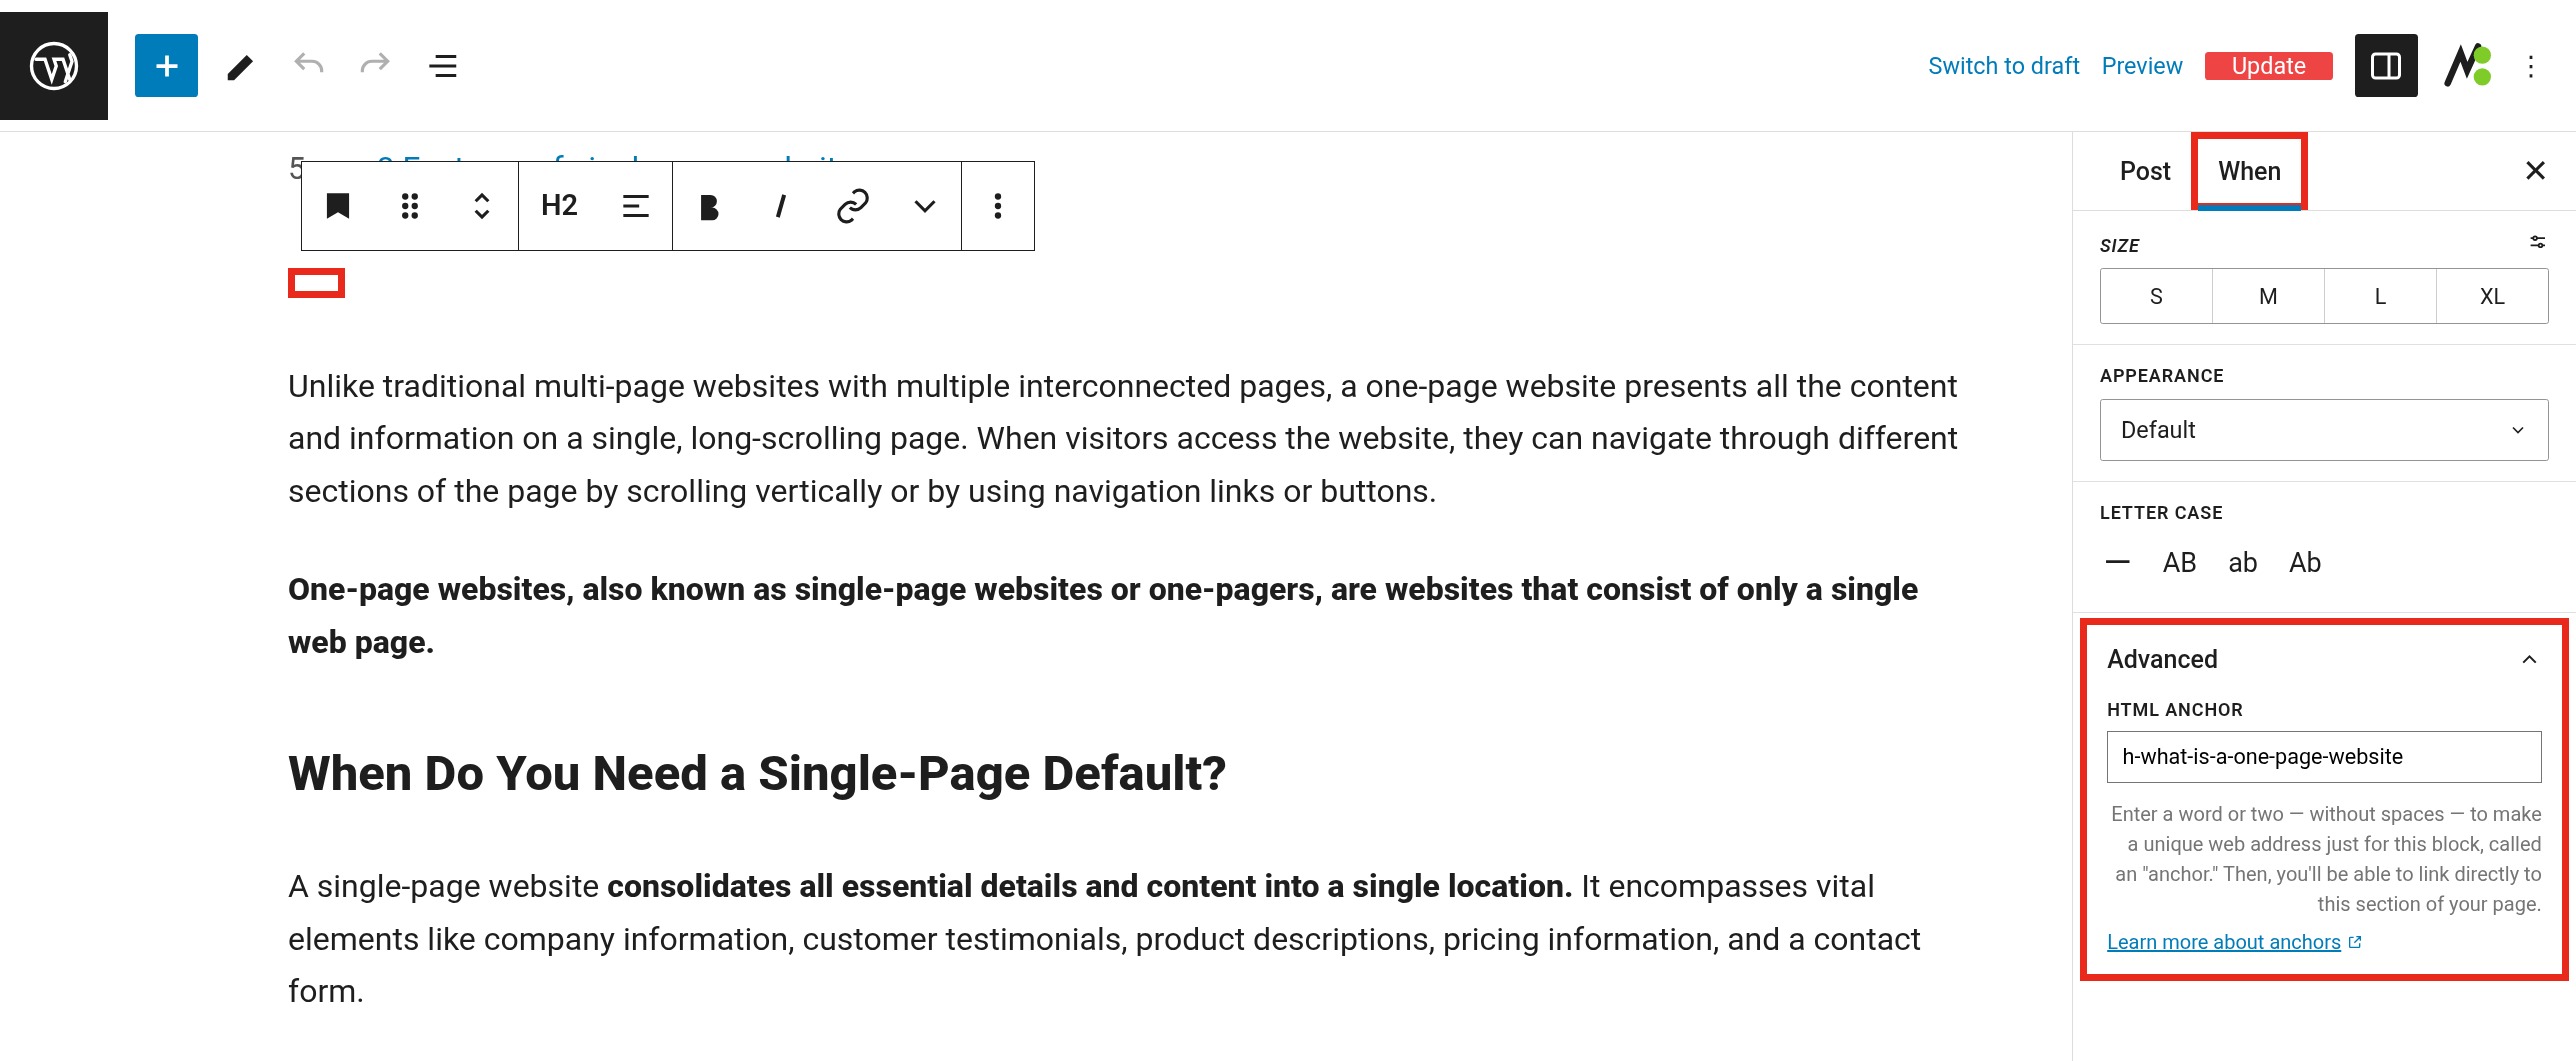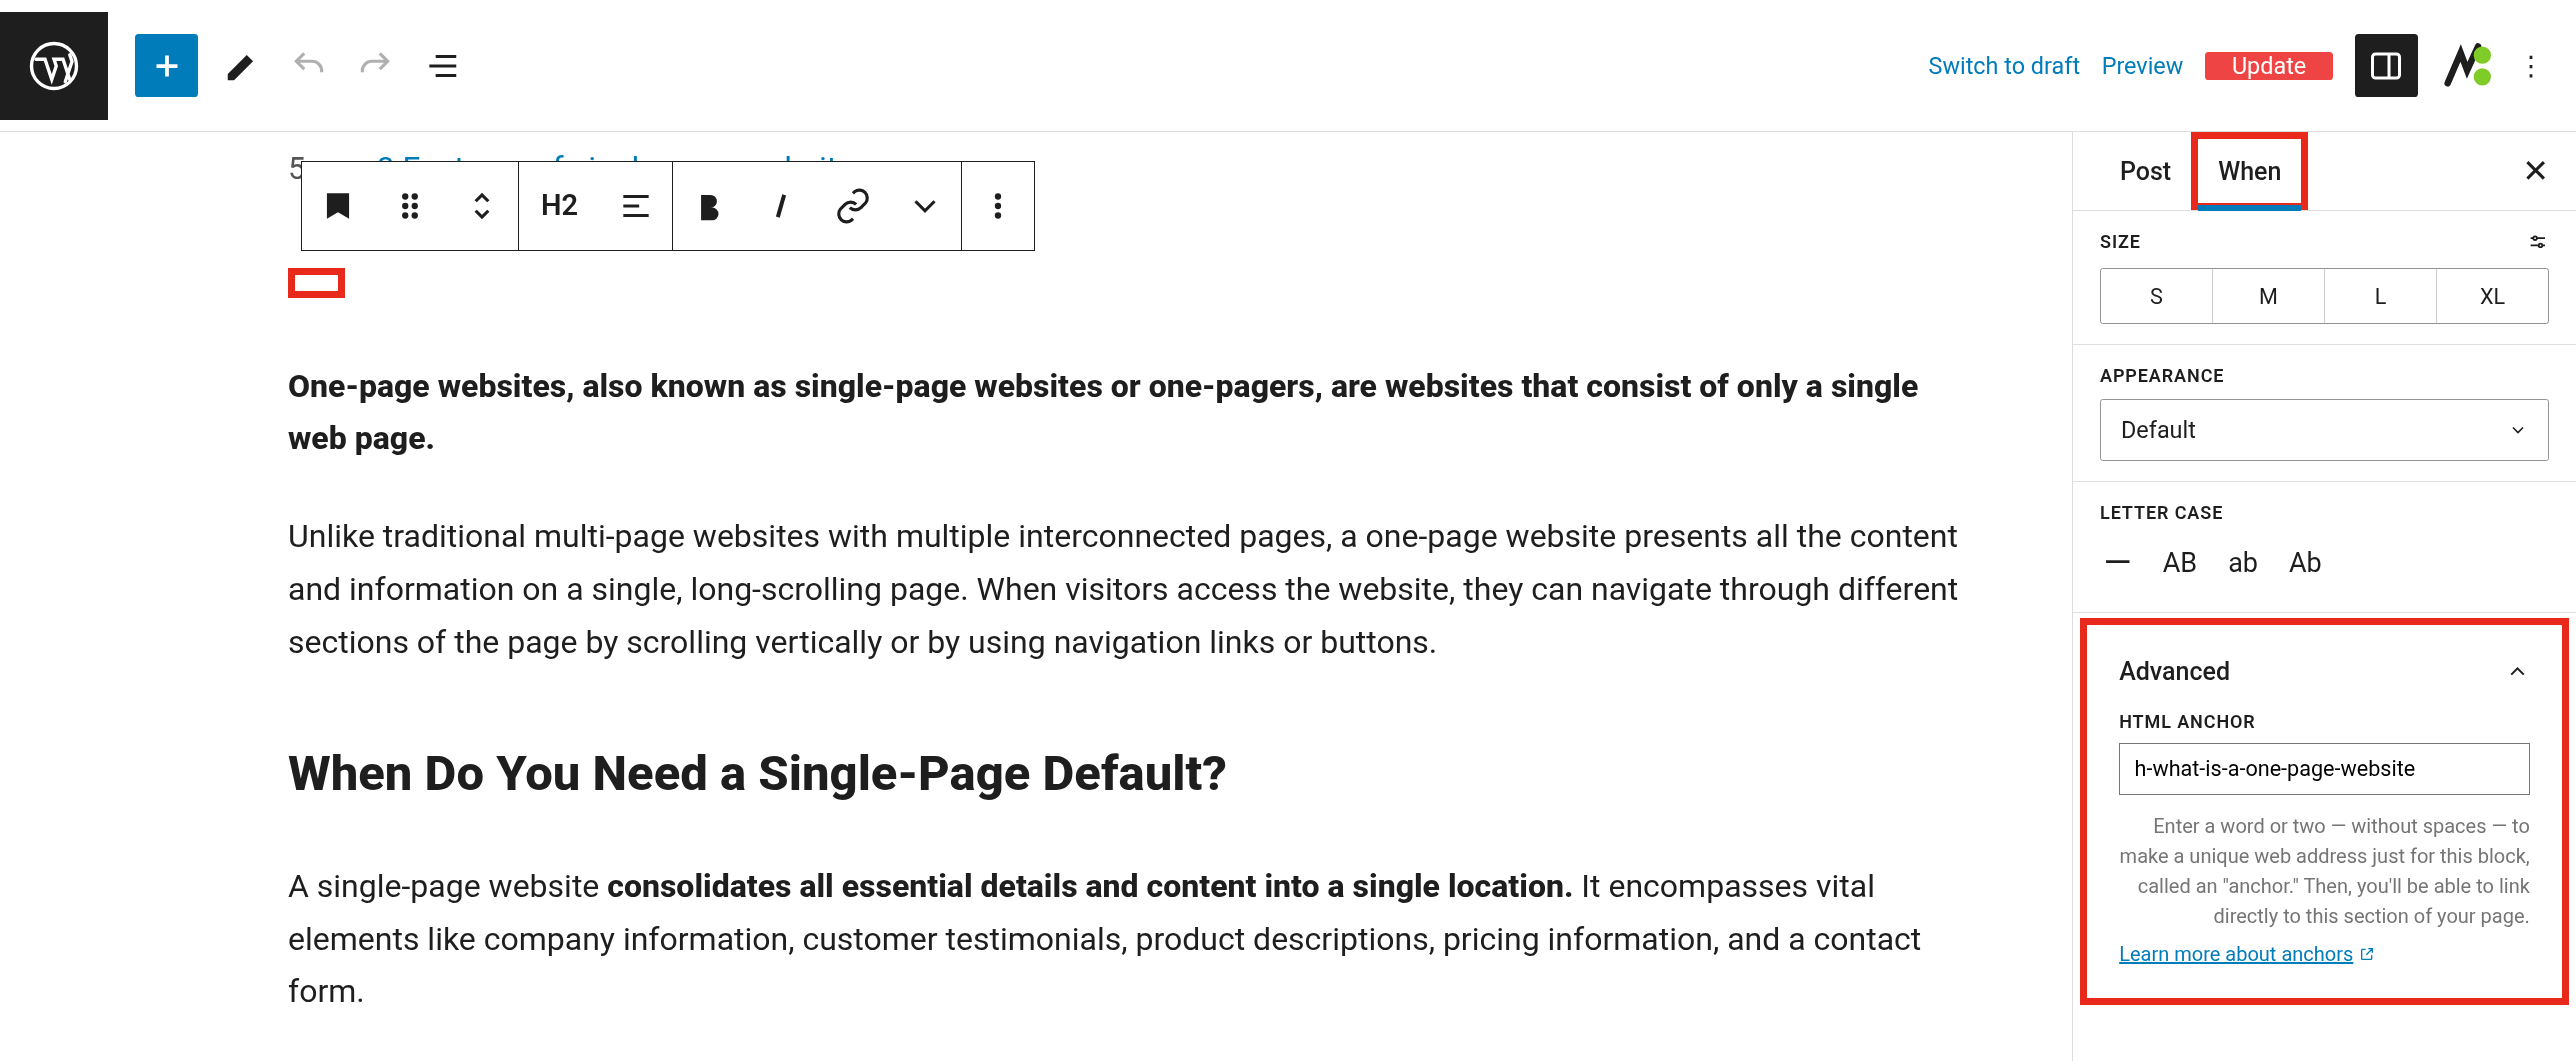--- a/index.html
+++ b/index.html
@@ -48,31 +48,31 @@
   .h2-plain { font-size: 49px; font-weight: 800; margin-top: 63px; }
 
   
   .sidebar { width: 504px; border-left: 0.9px solid #ddd; overflow: hidden; }
   .sb-tabs { display: flex; align-items: center; border-bottom: 0.9px solid #ddd; height: 79px; padding: 0 27px; position: relative; }
   .sb-tab { font-size: 25px; font-weight: 500; padding: 0 20px; cursor: pointer; height: 100%; display: flex; align-items: center; }
   .sb-tab.active { border: 7.2px solid #e8291b; position: relative; }
   .sb-tab.active::after { content: ""; position: absolute; bottom: -8px; left: 0; right: 0; height: 6.3px; background: #007cba; }
   .sb-close { margin-left: auto; font-size: 32px; cursor: pointer; }
   .sb-section { padding: 20px 27px; border-bottom: 0.9px solid #e0e0e0; }
-  .sb-label-row { display: flex; align-items: flex-start; justify-content: space-between; margin-bottom: 12.6px; }
+  .sb-label-row { display: flex; align-items: flex-end; justify-content: space-between; margin-bottom: 12.6px; font-style: italic; }
   .sb-label { font-size: 18px; font-weight: 600; letter-spacing: 0.9px; text-transform: uppercase; color: #1e1e1e; }
   .sb-settings-icon { cursor: pointer; }
   .size-grid { display: flex; border: 0.9px solid #949494; border-radius: 2.7px; overflow: hidden; }
   .size-opt { flex: 1; text-align: center; padding: 14.4px 0; font-size: 21.6px; cursor: pointer; border-right: 0.9px solid #ccc; }
   .size-opt:last-child { border-right: none; }
   .select-box { border: 0.9px solid #949494; border-radius: 2.7px; padding: 16px 20px; font-size: 23.4px; display: flex; align-items: center; justify-content: space-between; cursor: pointer; }
   .case-row { display: flex; gap: 31px; padding: 7.2px 3.6px; align-items: center; }
   .case-opt { font-size: 27px; cursor: pointer; }
   .case-opt.dash { font-size: 36px; }
-  .adv-panel { border: 7.2px solid #e8291b; margin: 5.4px 7.2px 0 7.2px; padding: 32px; }
+  .adv-panel { border: 7.2px solid #e8291b; margin: 5.4px 7.2px 0 7.2px; padding: 20px; }
   .adv-head { display: flex; align-items: center; justify-content: space-between; font-size: 25px; font-weight: 500; margin-bottom: 25px; cursor: pointer; }
   .adv-head svg { width: 25px; height: 25px; }
   .anchor-input { width: 100%; border: 0.9px solid #757575; padding: 12.6px 14.4px; font-size: 21.6px; font-family: inherit; }
   .help-text { font-size: 20px; color: #757575; line-height: 1.5; margin-top: 16px; text-align: right; }
   .learn-link { color: #007cba; text-decoration: underline; font-size: 20px; cursor: pointer; display: inline-flex; align-items: center; gap: 5.4px; margin-top: 10.8px; }
 </style>
 </head>
 <body>
 
 <div class="top-bar">
@@ -199,22 +199,22 @@
                 <circle cx="12" cy="18" r="2"></circle>
               </svg>
           </div>
         </div>
       </div>
 
       <div class="h2-block">
         <span class="caret"></span>
       </div>
 
+      <p class="body-p">Unlike traditional multi-page websites with multiple interconnected pages, a one-page website presents all the content and information on a single, long-scrolling page. When visitors access the website, they can navigate through different sections of the page by scrolling vertically or by using navigation links or buttons.</p>
       <p class="body-p bold">One-page websites, also known as single-page websites or one-pagers, are websites that consist of only a single web page.</p>
-      <p class="body-p">Unlike traditional multi-page websites with multiple interconnected pages, a one-page website presents all the content and information on a single, long-scrolling page. When visitors access the website, they can navigate through different sections of the page by scrolling vertically or by using navigation links or buttons.</p>
       <h2 class="h2-plain">When Do You Need a Single-Page Default?</h2>
       <p class="body-p">
         <span>A single-page website </span><b>consolidates all essential details and content into a single location.</b><span> It encompasses vital elements like company information, customer testimonials, product descriptions, pricing information, and a contact form.</span>
       </p>
     </div>
   </div>
 
   <div class="sidebar">
     <div class="sb-tabs">
       <div class="sb-tab">Post</div>

